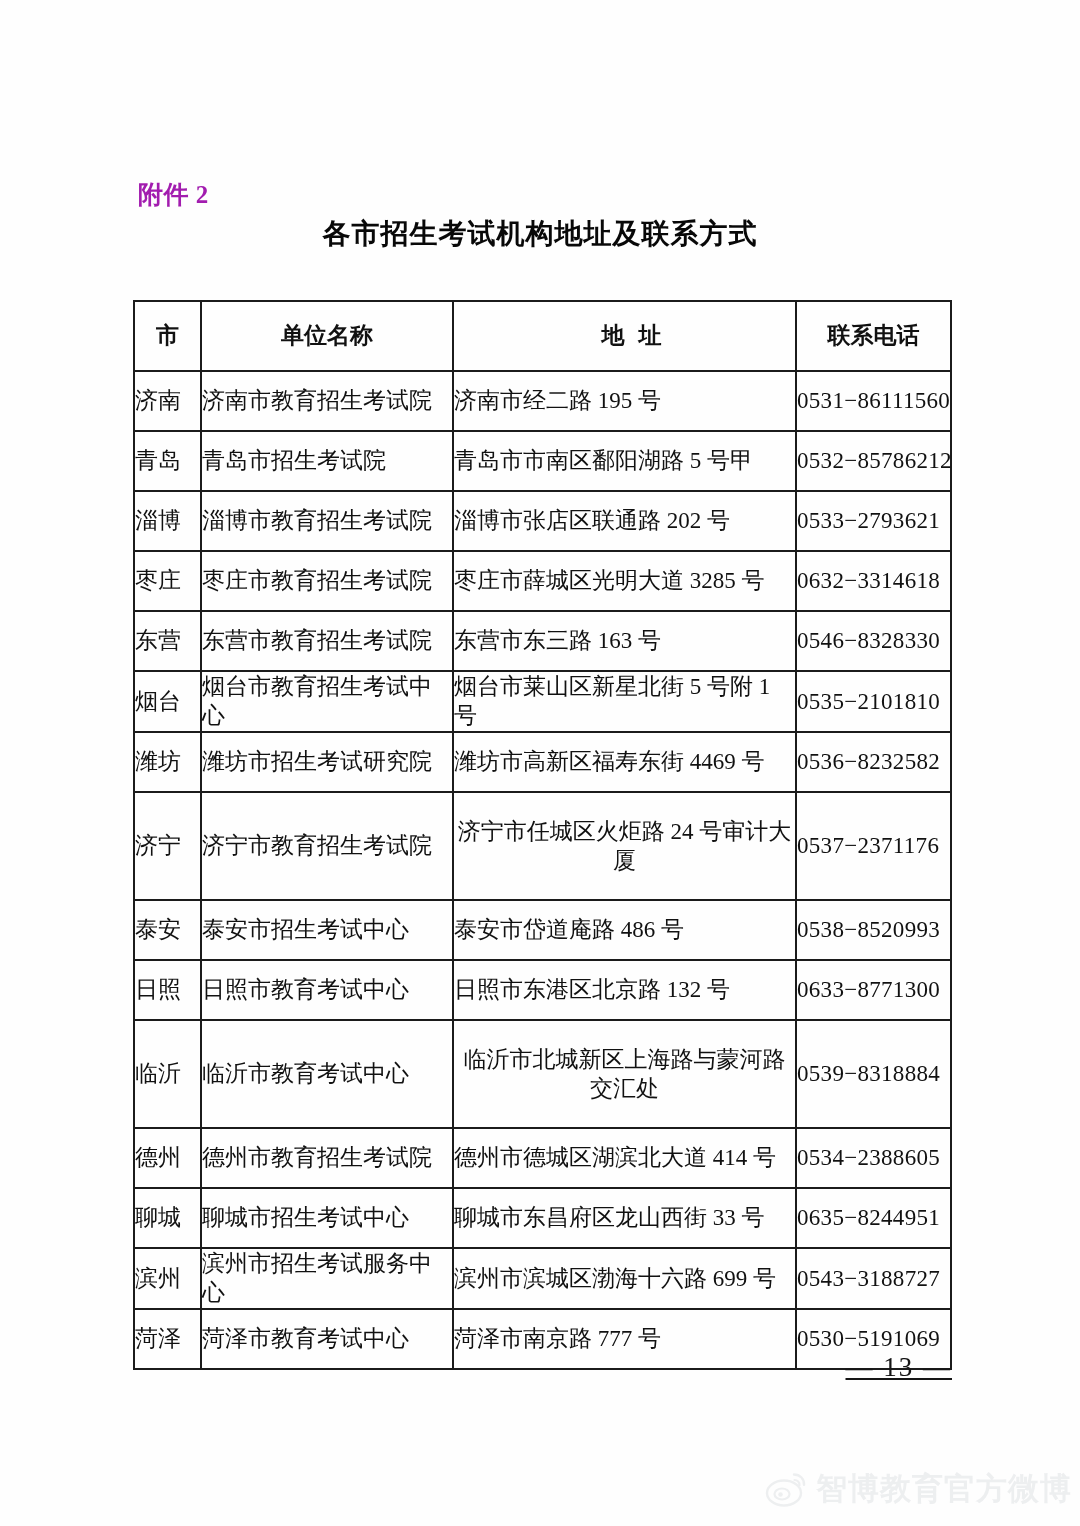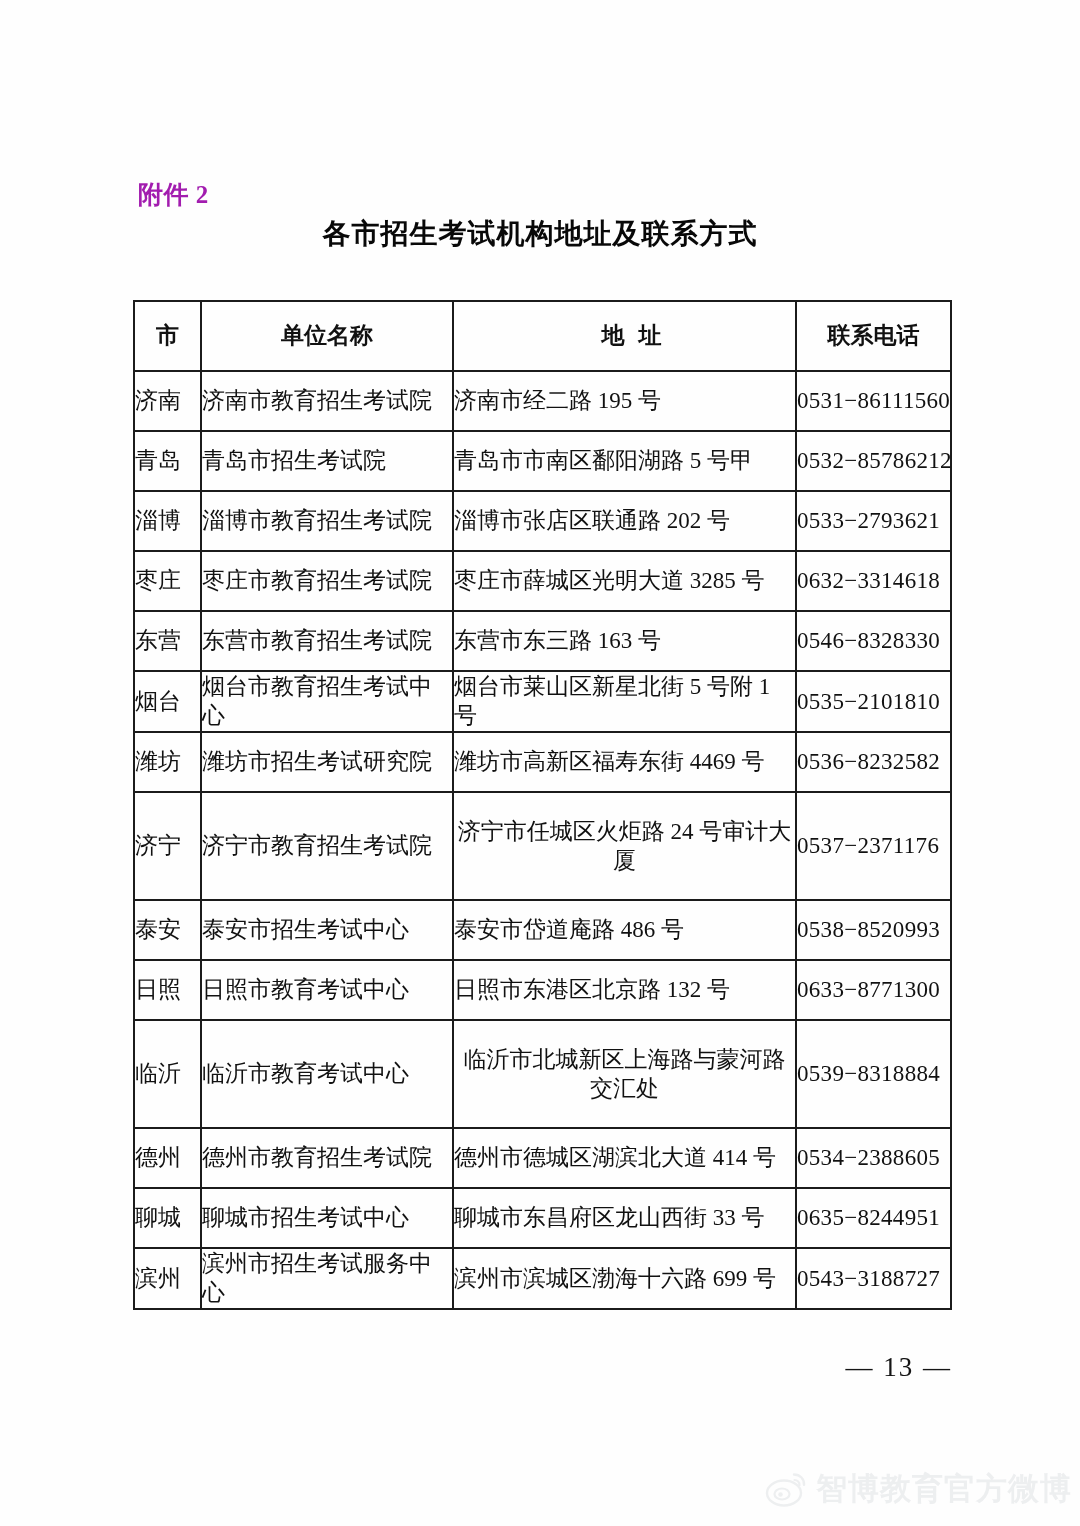--- a/index.html
+++ b/index.html
@@ -109,20 +109,21 @@
 
   
   .page-number {
     position: absolute;
     right: 128px;
     top: 1352px;
     font-size: 27px;
     letter-spacing: 2px;
     color: #151515;
     white-space: nowrap;
+    text-decoration: underline;
   }
 
   
   .watermark {
     position: absolute;
     right: 8px;
     top: 1468px;
     display: flex;
     align-items: center;
     gap: 7px;
@@ -244,20 +245,26 @@
             <td class="cell-org">聊城市招生考试中心</td>
             <td class="cell-addr">聊城市东昌府区龙山西街 33 号</td>
             <td class="cell-phone">0635−8244951</td>
           </tr>
           <tr>
             <td class="cell-city">滨州</td>
             <td class="cell-org">滨州市招生考试服务中心</td>
             <td class="cell-addr">滨州市滨城区渤海十六路 699 号</td>
             <td class="cell-phone">0543−3188727</td>
           </tr>
+          <tr>
+            <td class="cell-city">菏泽</td>
+            <td class="cell-org">菏泽市教育考试中心</td>
+            <td class="cell-addr">菏泽市南京路 777 号</td>
+            <td class="cell-phone">0530−5191069</td>
+          </tr>
         </tbody>
     </table>
   </div>
 
   <div class="page-number">— 13 —</div>
 
   <div class="watermark">
     <span>
       <svg width="44" height="36" viewBox="0 0 44 36" aria-hidden="true">
         <ellipse cx="19" cy="22" rx="17" ry="12.5" fill="none" stroke="#c9cdd2" stroke-width="2.4"></ellipse>

